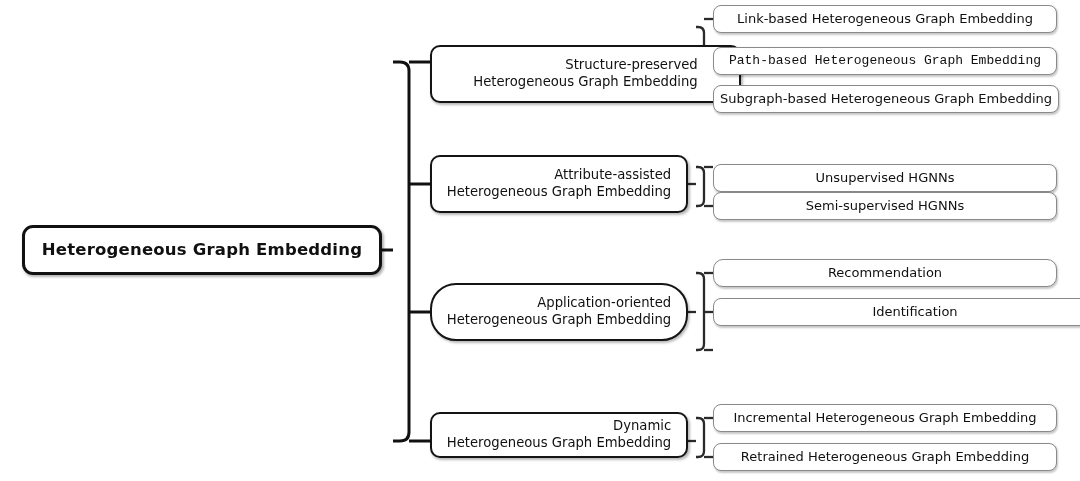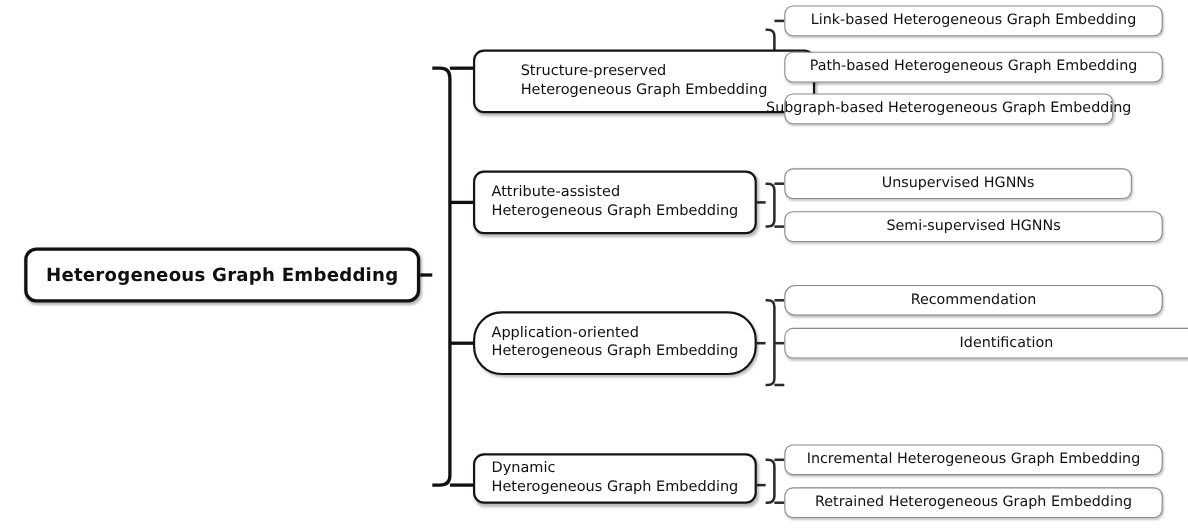--- a/index.html
+++ b/index.html
@@ -22,21 +22,21 @@
     width: 1080px;
     height: 481px;
     pointer-events: none;
   }
   .node {
     position: absolute;
     box-sizing: border-box;
     display: flex;
     align-items: center;
     justify-content: center;
-    text-align: left;
+    text-align: right;
     background: #ffffff;
     color: #101010;
     line-height: 1.28;
   }
   
   .node.root {
     border: 3px solid #111111;
     border-radius: 11px;
     font-size: 16.5px;
     font-weight: bold;
@@ -130,28 +130,28 @@
   <div class="node branch" style="left:430px; top:412px; width:258px; height:46px;">
     <span>
       <span class="line1">Dynamic</span>
       <span class="line2">Heterogeneous Graph Embedding</span>
     </span>
   </div>
 
   <div class="node leaf" style="left:713px; top:5px; width:344px; height:28px;">
     <span>Link-based Heterogeneous Graph Embedding</span>
   </div>
-  <div class="node leaf" style="left:713px; top:47px; width:344px; height:28px;">
+  <div class="node leaf" style="left:713px; top:47px; width:344px; height:28px;font-family:Liberation Mono, monospace;">
     <span>Path-based Heterogeneous Graph Embedding</span>
   </div>
-  <div class="node leaf" style="left:713px; top:85px; width:299px; height:28px;">
+  <div class="node leaf" style="left:713px; top:85px; width:346px; height:28px;">
     <span>Subgraph-based Heterogeneous Graph Embedding</span>
   </div>
 
-  <div class="node leaf" style="left:713px; top:153px; width:316px; height:28px;">
+  <div class="node leaf" style="left:713px; top:164px; width:344px; height:28px;">
     <span>Unsupervised HGNNs</span>
   </div>
   <div class="node leaf" style="left:713px; top:192px; width:344px; height:28px;">
     <span>Semi-supervised HGNNs</span>
   </div>
 
   <div class="node leaf" style="left:713px; top:259px; width:344px; height:28px;border-radius:10px;">
     <span>Recommendation</span>
   </div>
   <div class="node leaf" style="left:713px; top:298px; width:404px; height:28px;">

